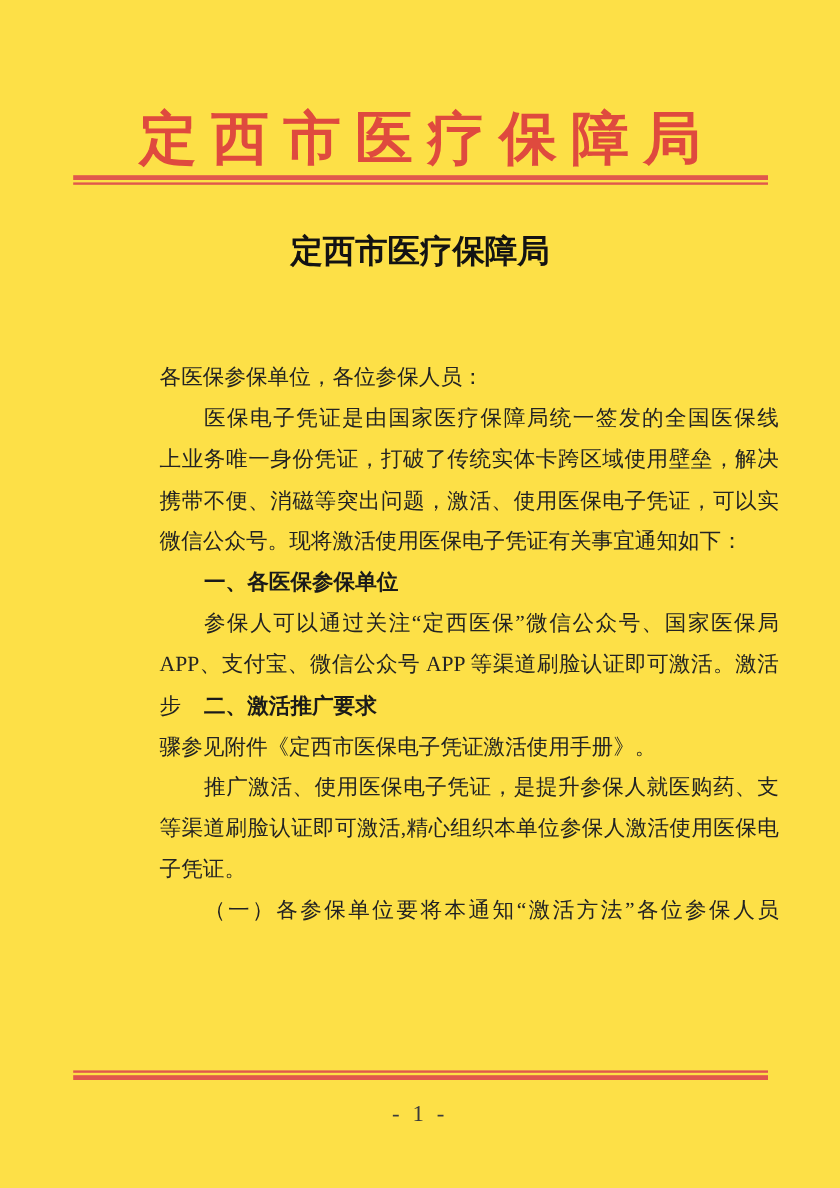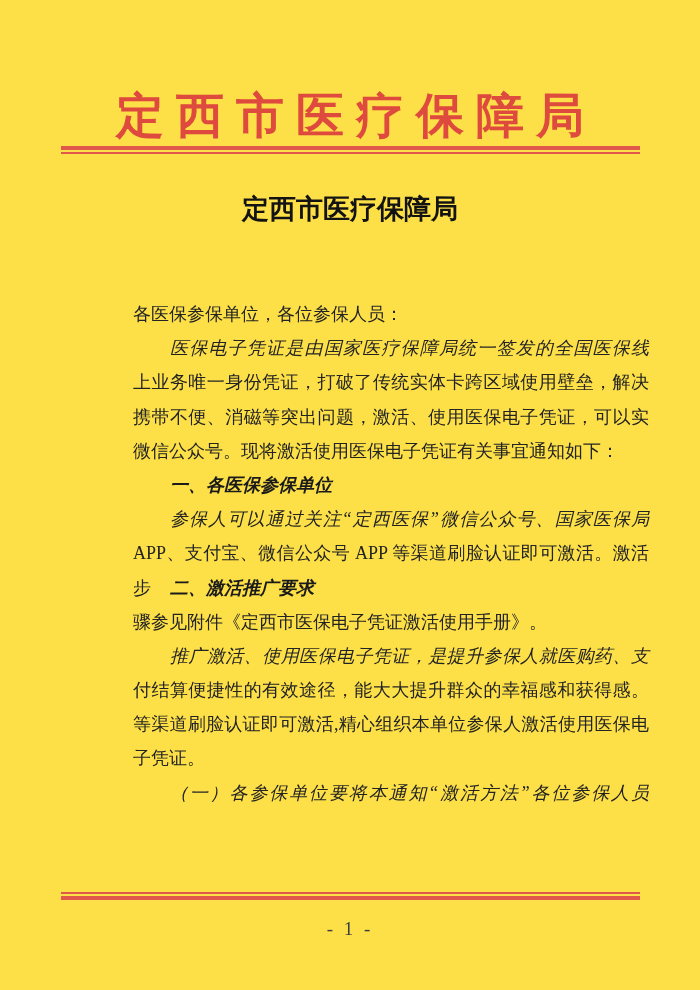--- a/index.html
+++ b/index.html
@@ -72,21 +72,21 @@
     line-height: 34.2px;
     white-space: nowrap;
     overflow: visible;
   }
   .line.just {
     white-space: normal;
     text-align: justify;
     text-align-last: justify;
     text-justify: inter-character;
   }
-  .line.indent { padding-left: 37px; font-style: italic; }
+  .line.indent { padding-left: 37px; }
   .line.indent.just { padding-left: 37px; }
   .line.heading {
     font-family: "Liberation Sans", "DejaVu Sans", sans-serif;
     font-weight: bold;
     color: #1a1a1a;
   }
 
   
   .page-number {
     position: absolute;
@@ -121,21 +121,20 @@
     <div class="line indent just">医保电子凭证是由国家医疗保障局统一签发的全国医保线</div>
     <div class="line just">上业务唯一身份凭证，打破了传统实体卡跨区域使用壁垒，解决</div>
     <div class="line just">携带不便、消磁等突出问题，激活、使用医保电子凭证，可以实</div>
     <div class="line">微信公众号。现将激活使用医保电子凭证有关事宜通知如下：</div>
     <div class="line indent heading">一、各医保参保单位</div>
     <div class="line indent just">参保人可以通过关注“定西医保”微信公众号、国家医保局</div>
     <div class="line just">APP、支付宝、微信公众号 APP 等渠道刷脸认证即可激活。激活步</div>
     <div class="line indent heading">二、激活推广要求</div>
     <div class="line">骤参见附件《定西市医保电子凭证激活使用手册》。</div>
     <div class="line indent just">推广激活、使用医保电子凭证，是提升参保人就医购药、支</div>
-    <div class="line just">付结算便捷性的有效途径，能大大提升群众的幸福感和获得感。</div>
     <div class="line just">等渠道刷脸认证即可激活,精心组织本单位参保人激活使用医保电</div>
     <div class="line">子凭证。</div>
     <div class="line indent just">（一）各参保单位要将本通知“激活方法”各位参保人员</div>
   </div>
 
   <div class="rule rule-foot">
     <div class="bar-thin"></div>
     <div class="bar-gap"></div>
     <div class="bar-thick"></div>
   </div>

